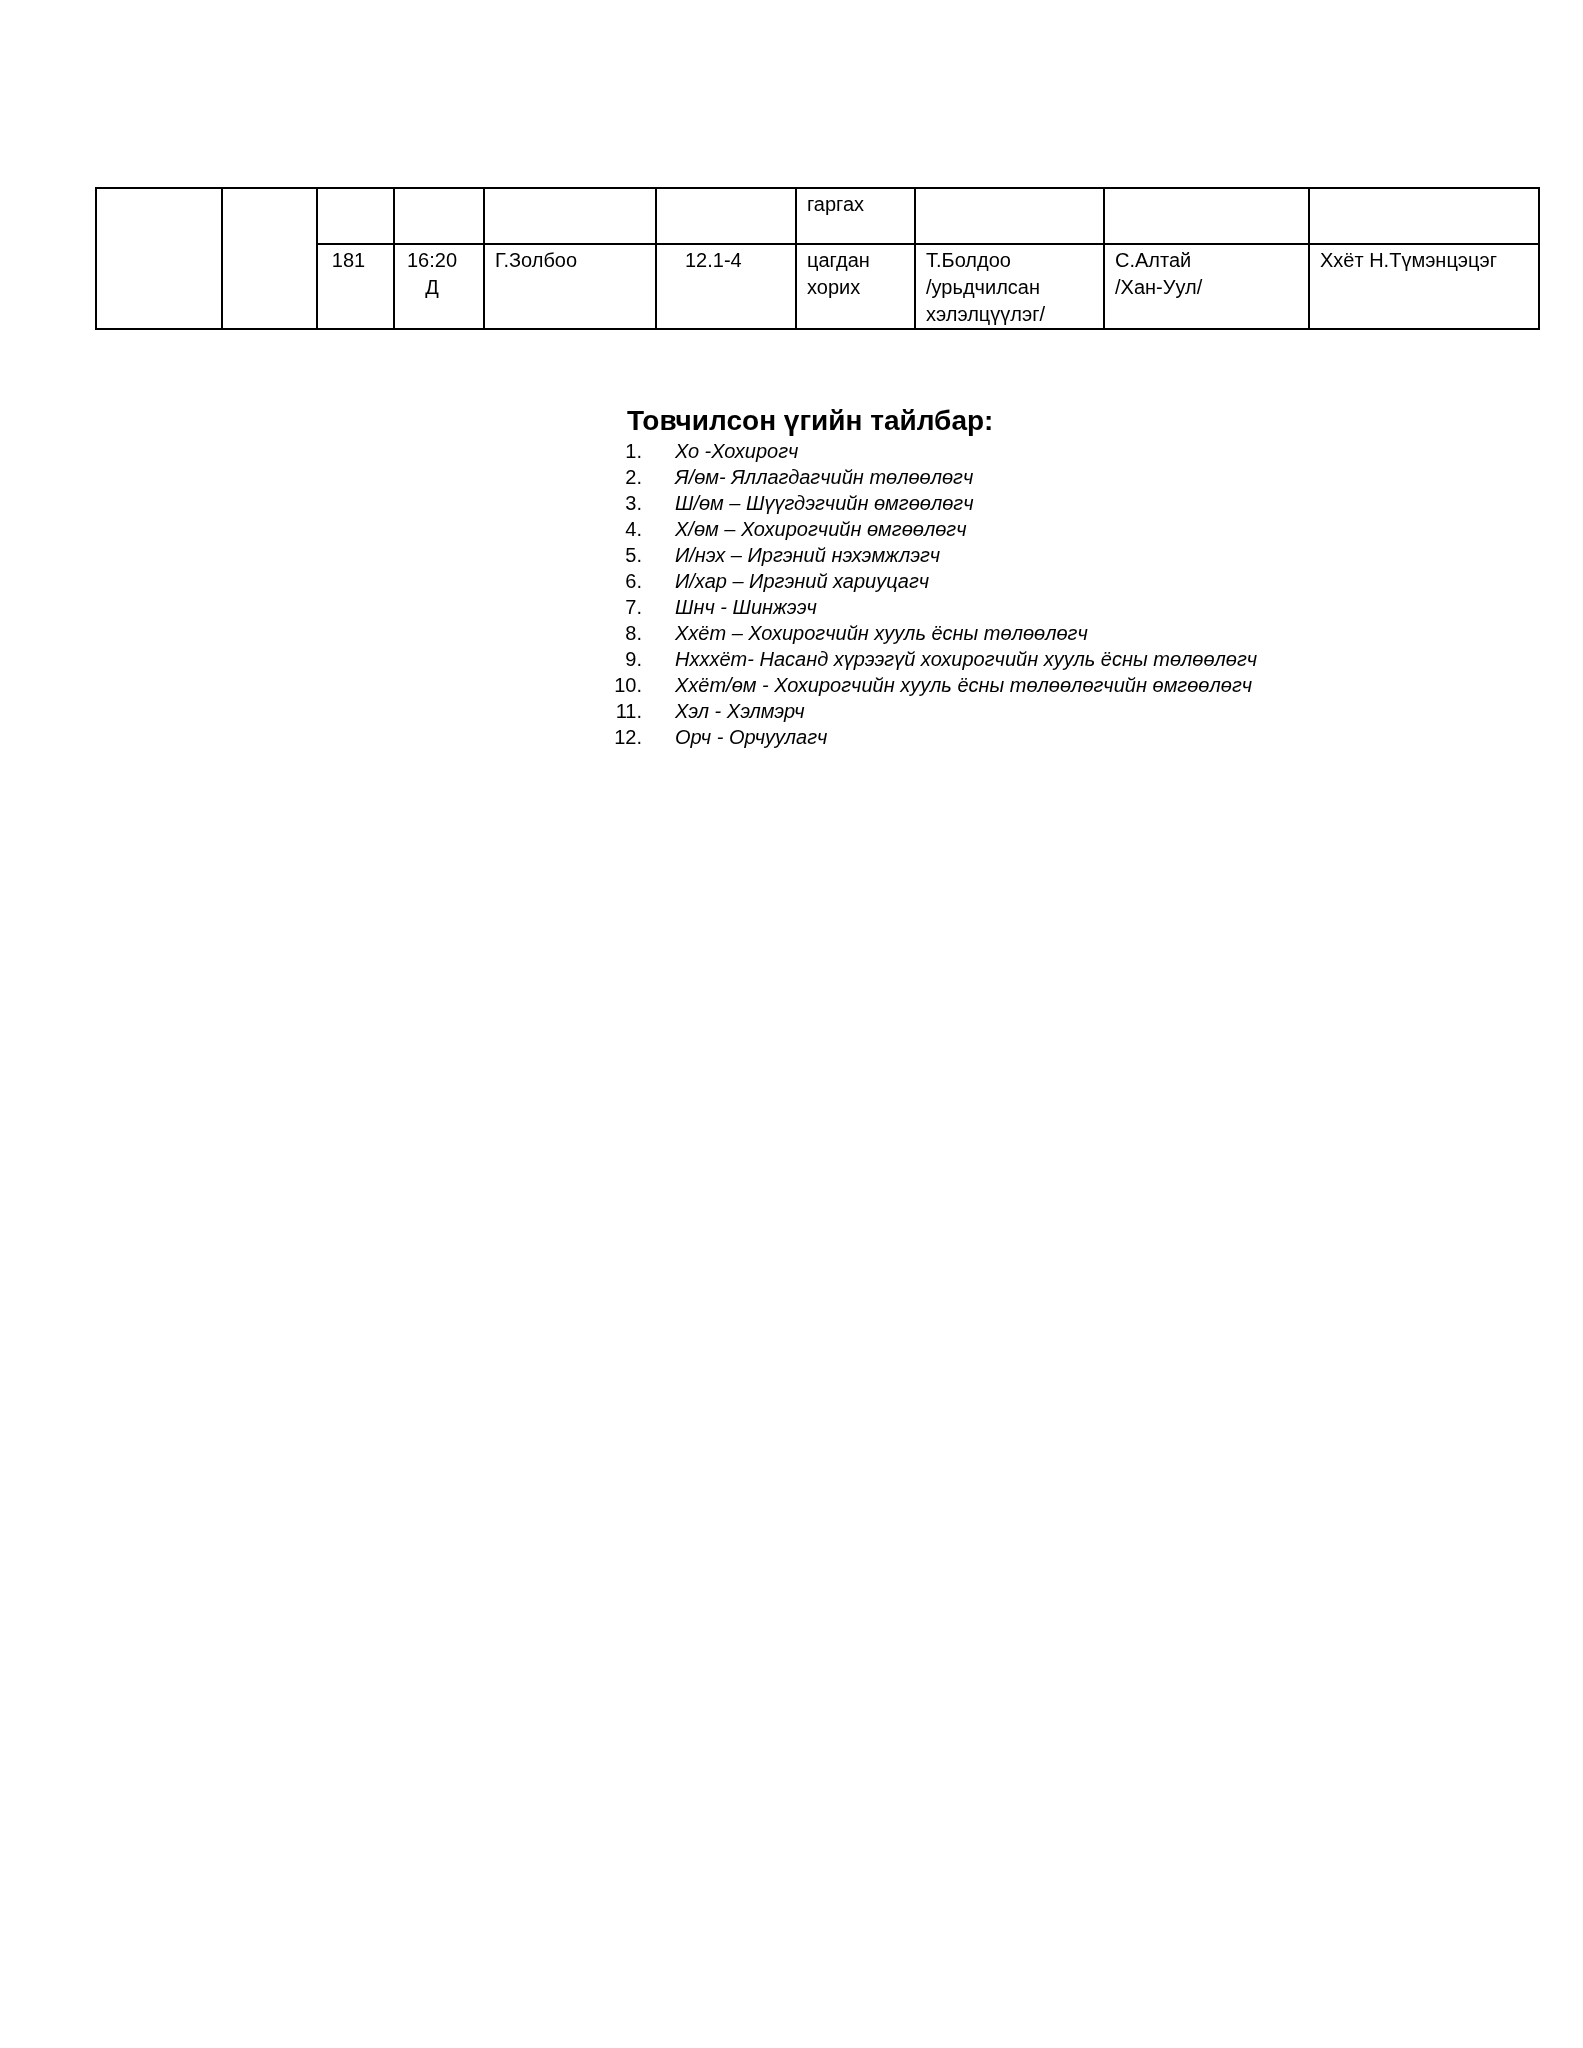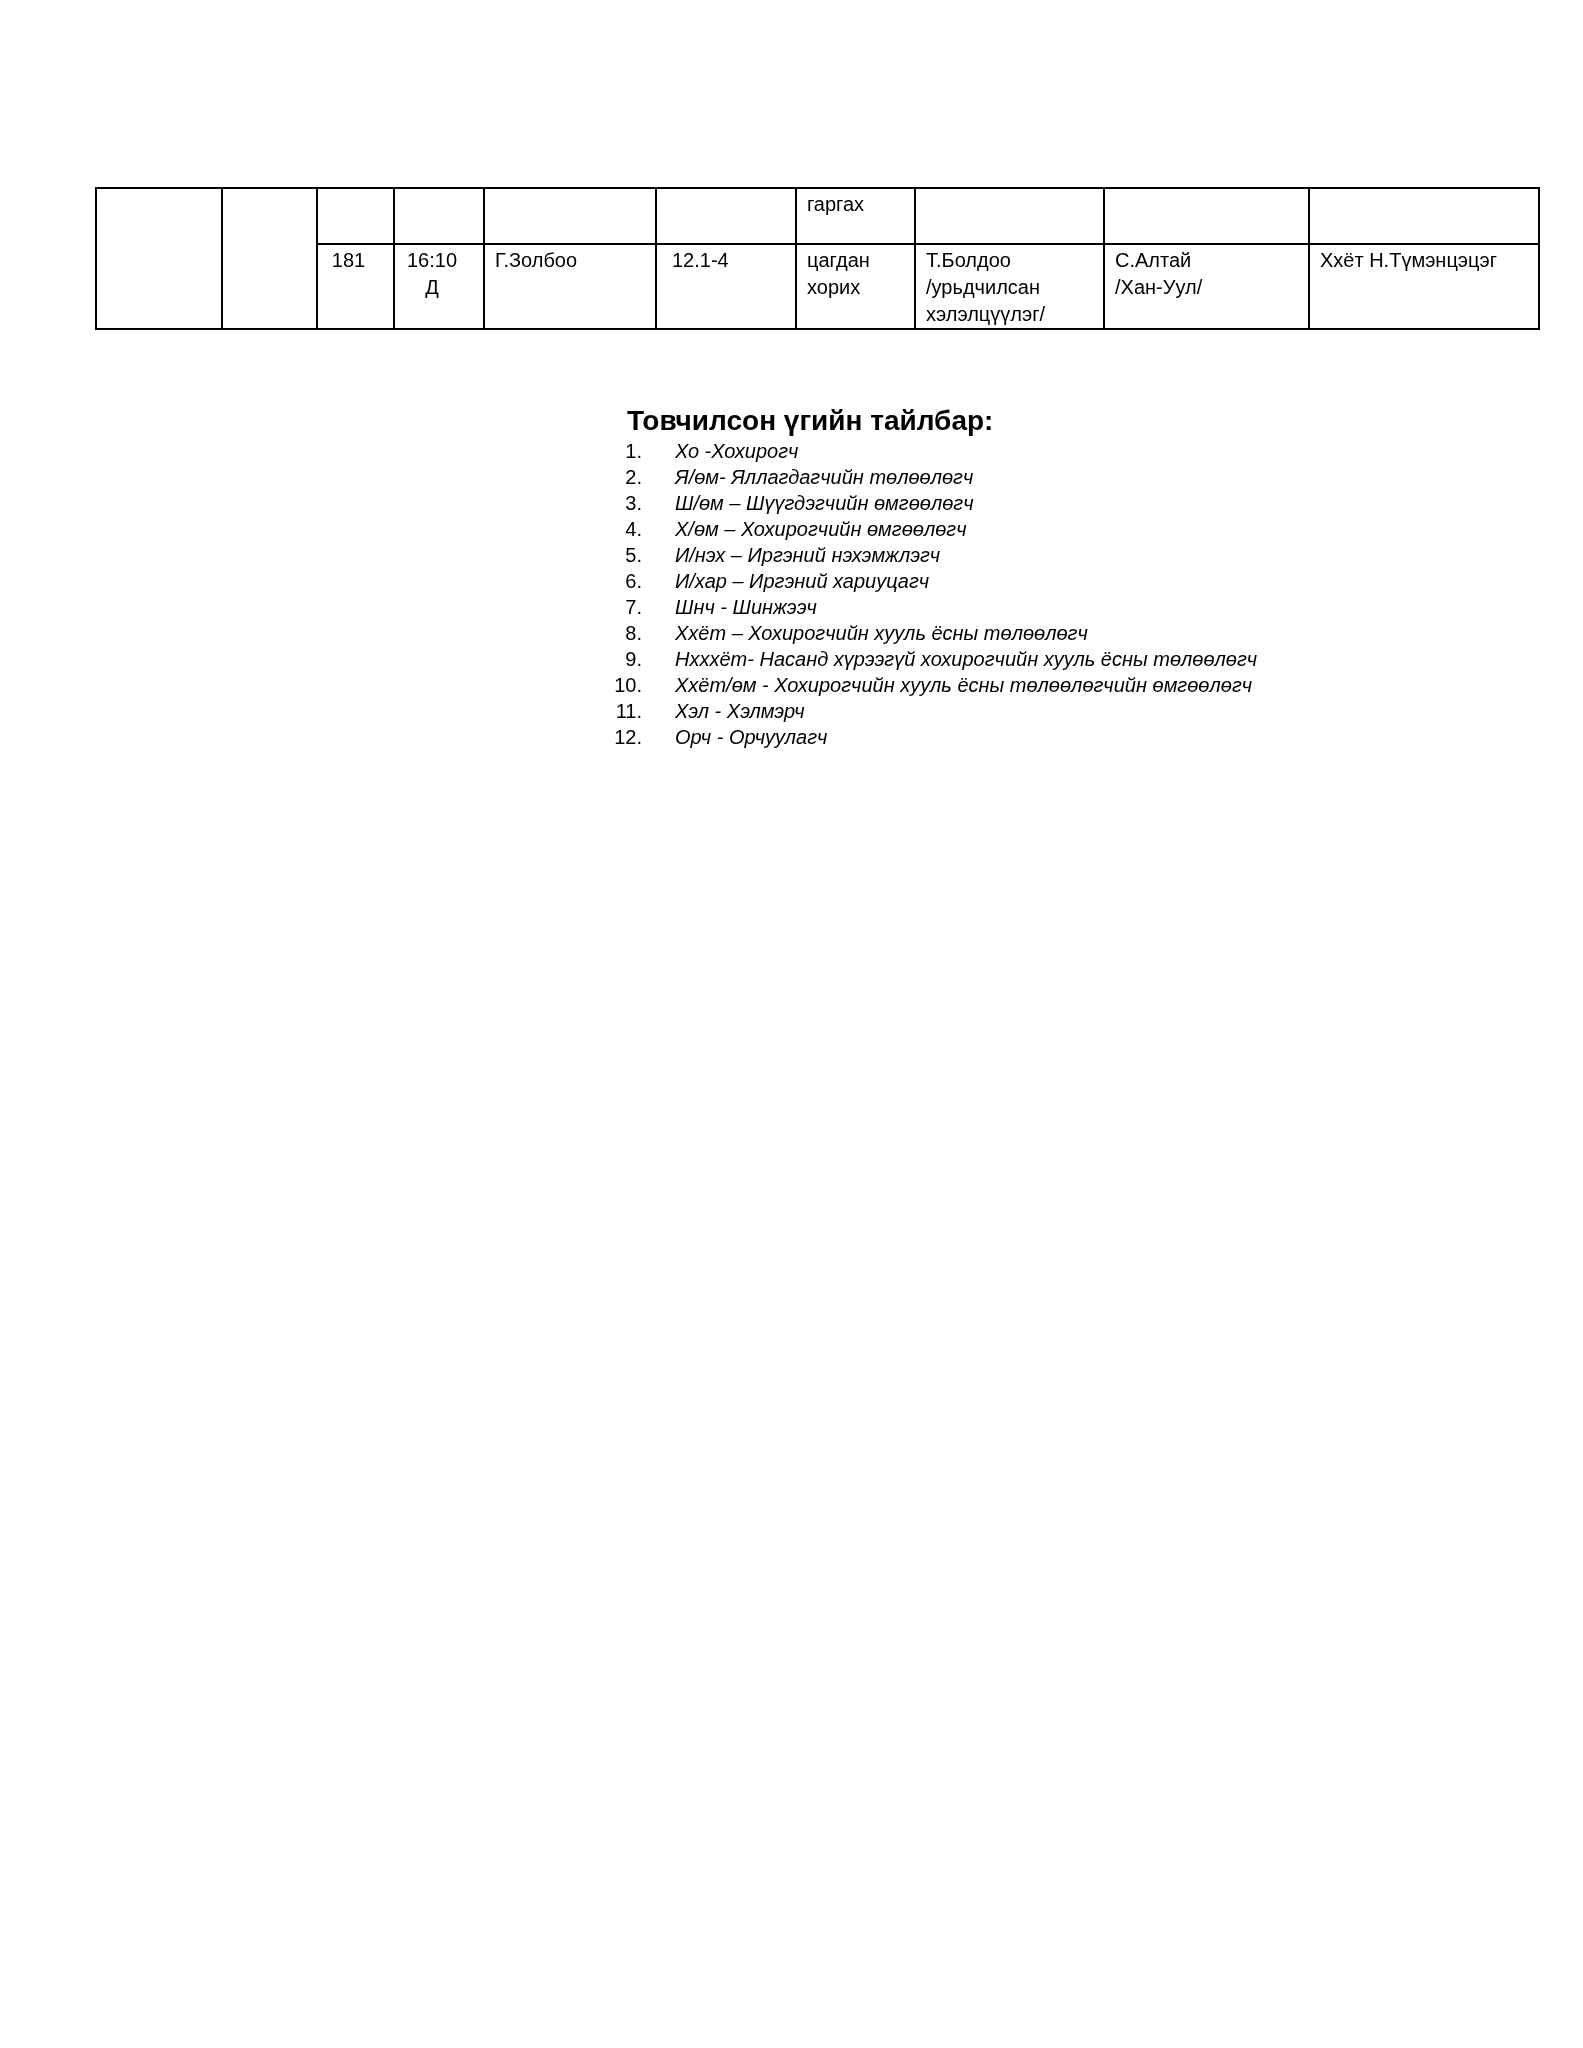--- a/index.html
+++ b/index.html
@@ -34,21 +34,21 @@
     white-space: pre-line;
     overflow: hidden;
   }
   .doc-table tr.r1 { height: 56px; }
   .doc-table tr.r2 { height: 79px; }
   .doc-table td.center {
     text-align: center;
     padding-left: 2px;
     padding-right: 16px;
   }
-  .doc-table td.article { padding-left: 15px; }
+  .doc-table td.article { padding-left: 28px; }
 
   
   .glossary {
     position: absolute;
     left: 598px;
     top: 406px;
   }
   .glossary-title {
     font-weight: bold;
     font-size: 28px;
@@ -102,21 +102,21 @@
       <td></td>
       <td></td>
       <td></td>
       <td>гаргах</td>
       <td></td>
       <td></td>
       <td></td>
     </tr>
     <tr class="r2">
       <td class="center">181</td>
-      <td class="center">16:10
+      <td class="center">16:20
 Д</td>
       <td>Г.Золбоо</td>
       <td class="article">12.1-4</td>
       <td>цагдан
 хорих</td>
       <td>Т.Болдоо
 /урьдчилсан
 хэлэлцүүлэг/</td>
       <td>С.Алтай
 /Хан-Уул/</td>

